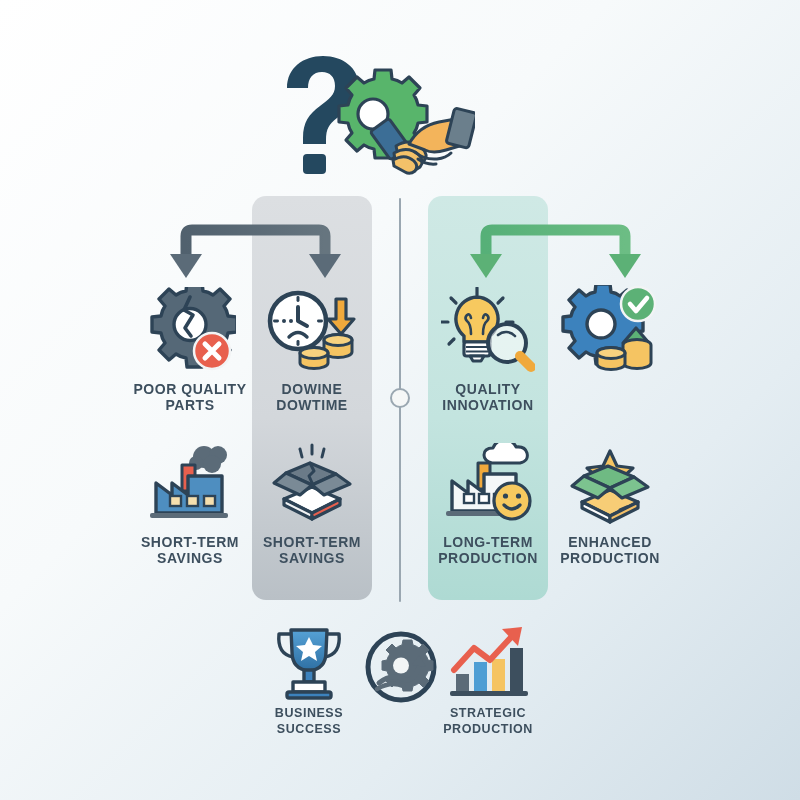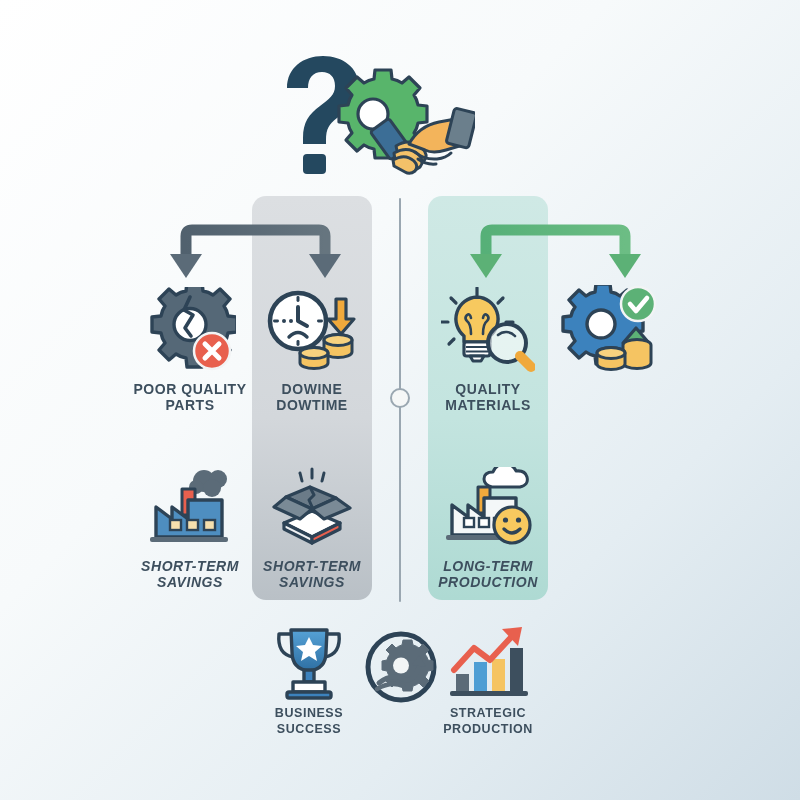--- a/index.html
+++ b/index.html
@@ -35,21 +35,21 @@
   
   .cell{position:absolute;width:124px;text-align:center;}
   .cell .art{height:92px;display:flex;align-items:center;justify-content:center;}
   .cell .cap{
     margin-top:6px;font-size:14px;line-height:15.5px;letter-spacing:.55px;
     font-weight:700;color:#3d4f5e;white-space:pre-line;
   }
   
   .c-r1{top:284px;}
   
-  .c-r2{top:461px;font-style:italic;}
+  .c-r2{top:437px;}
   .x1{left:128px;} .x2{left:250px;} .x3{left:426px;} .x4{left:548px;}
 
   
   .bcell{position:absolute;width:150px;text-align:center;}
   .bcell .art{height:80px;display:flex;align-items:center;justify-content:center;}
   .bcell .cap{margin-top:4px;font-size:12.5px;line-height:15.5px;letter-spacing:.55px;
     font-weight:700;color:#3d4f5e;white-space:pre-line;}
   .b1{left:234px;top:622px;text-align:center;}
   .b2{left:413px;top:622px;}
   .bmid{position:absolute;left:365px;top:631px;width:72px;height:72px;}
@@ -180,21 +180,21 @@
         <path d="M25 60 L47 60 M25 64.5 L47 64.5" stroke="#2d4356" stroke-width="2"></path>
         <path d="M29 69 l14 0 l-3 5 l-8 0 Z" fill="#ffffff" stroke="#2d4356" stroke-width="3" stroke-linejoin="round"></path>
 
         <circle cx="66" cy="56" r="19" fill="#ffffff" fill-opacity=".55" stroke="#2d4356" stroke-width="4"></circle>
         <path d="M57 48 a12 12 0 0 1 17 1" fill="none" stroke="#2d4356" stroke-width="2.6" stroke-linecap="round"></path>
         <path d="M79 69 L90 80" stroke="#f0a93c" stroke-width="10" stroke-linecap="round"></path>
         <path d="M79 69 L90 80" stroke="#2d4356" stroke-width="3.2" stroke-linecap="round" fill="none" opacity=".0"></path>
       </svg>
     </div>
     <div class="cap">QUALITY
-MATERIALS</div>
+INNOVATION</div>
   </div>
 
   <div class="cell c-r1 x4">
     <div class="art">
       <svg viewBox="0 0 98 90" width="98" height="90">
         <g stroke="#2d4356" stroke-width="3.4" stroke-linejoin="round">
           <path d="M2 32 l8 -1 a22 22 0 0 1 4 -9 l-6 -7 l10 -10 l7 6 a22 22 0 0 1 9 -4 l1 -8 l14 0 l1 8 a22 22 0 0 1 9 4 l7 -6 l10 10 l-6 7 a22 22 0 0 1 4 9 l8 1 l0 14 l-8 1 a22 22 0 0 1 -4 9 l6 7 l-10 10 l-7 -6 a22 22 0 0 1 -9 4 l-1 8 l-14 0 l-1 -8 a22 22 0 0 1 -9 -4 l-7 6 l-10 -10 l6 -7 a22 22 0 0 1 -4 -9 l-8 -1 Z" fill="#3c82bd"></path>
           <circle cx="40" cy="39" r="14" fill="#ffffff"></circle>
         </g>
         <circle cx="77" cy="19" r="17" fill="#5cb176" stroke="#f2f4f5" stroke-width="2.5"></circle>
@@ -272,20 +272,38 @@
         <circle cx="72" cy="58" r="18" fill="#f7c95f" stroke="#2d4356" stroke-width="3.2"></circle>
         <circle cx="65.5" cy="53" r="2.6" fill="#2d4356"></circle>
         <circle cx="78.5" cy="53" r="2.6" fill="#2d4356"></circle>
         <path d="M64 62 q8 8 16 0" fill="none" stroke="#2d4356" stroke-width="3.2" stroke-linecap="round"></path>
       </svg>
     </div>
     <div class="cap">LONG-TERM
 PRODUCTION</div>
   </div>
 
+  <div class="cell c-r2 x4">
+    <div class="art">
+      <svg viewBox="0 0 92 86" width="92" height="86">
+        <g stroke="#2d4356" stroke-width="3.2" stroke-linejoin="round">
+          <path d="M46 11 L53 26 L69 28 L57 39 L60 55 L46 47 L32 55 L35 39 L23 28 L39 26 Z" fill="#f5c462"></path>
+          <path d="M46 50 L18 62 L46 76 L74 62 Z" fill="#f7cd76"></path>
+          <path d="M18 62 L18 68 L46 82 L46 76 Z" fill="#ffffff"></path>
+          <path d="M74 62 L74 68 L46 82 L46 76 Z" fill="#f3c068"></path>
+          <path d="M46 48 L20 36 L44 26 L70 37 Z" fill="#6fba83"></path>
+          <path d="M46 48 L20 36 L8 46 L34 58 Z" fill="#7cc38f"></path>
+          <path d="M46 48 L70 37 L84 47 L58 58 Z" fill="#7cc38f"></path>
+        </g>
+        <path d="M56 70 L63 67" stroke="#2d4356" stroke-width="3" stroke-linecap="round"></path>
+      </svg>
+    </div>
+    <div class="cap">ENHANCED
+PRODUCTION</div>
+  </div>
 
   <div class="bcell b1">
     <div class="art">
       <svg viewBox="0 0 80 76" width="80" height="76">
         <defs>
             <linearGradient id="gTrophy" x1="0" y1="0" x2="0" y2="1">
           <stop offset="0" stop-color="#56a2d6"></stop>
               <stop offset="1" stop-color="#2e6fa3"></stop>
         </linearGradient>
           </defs>

